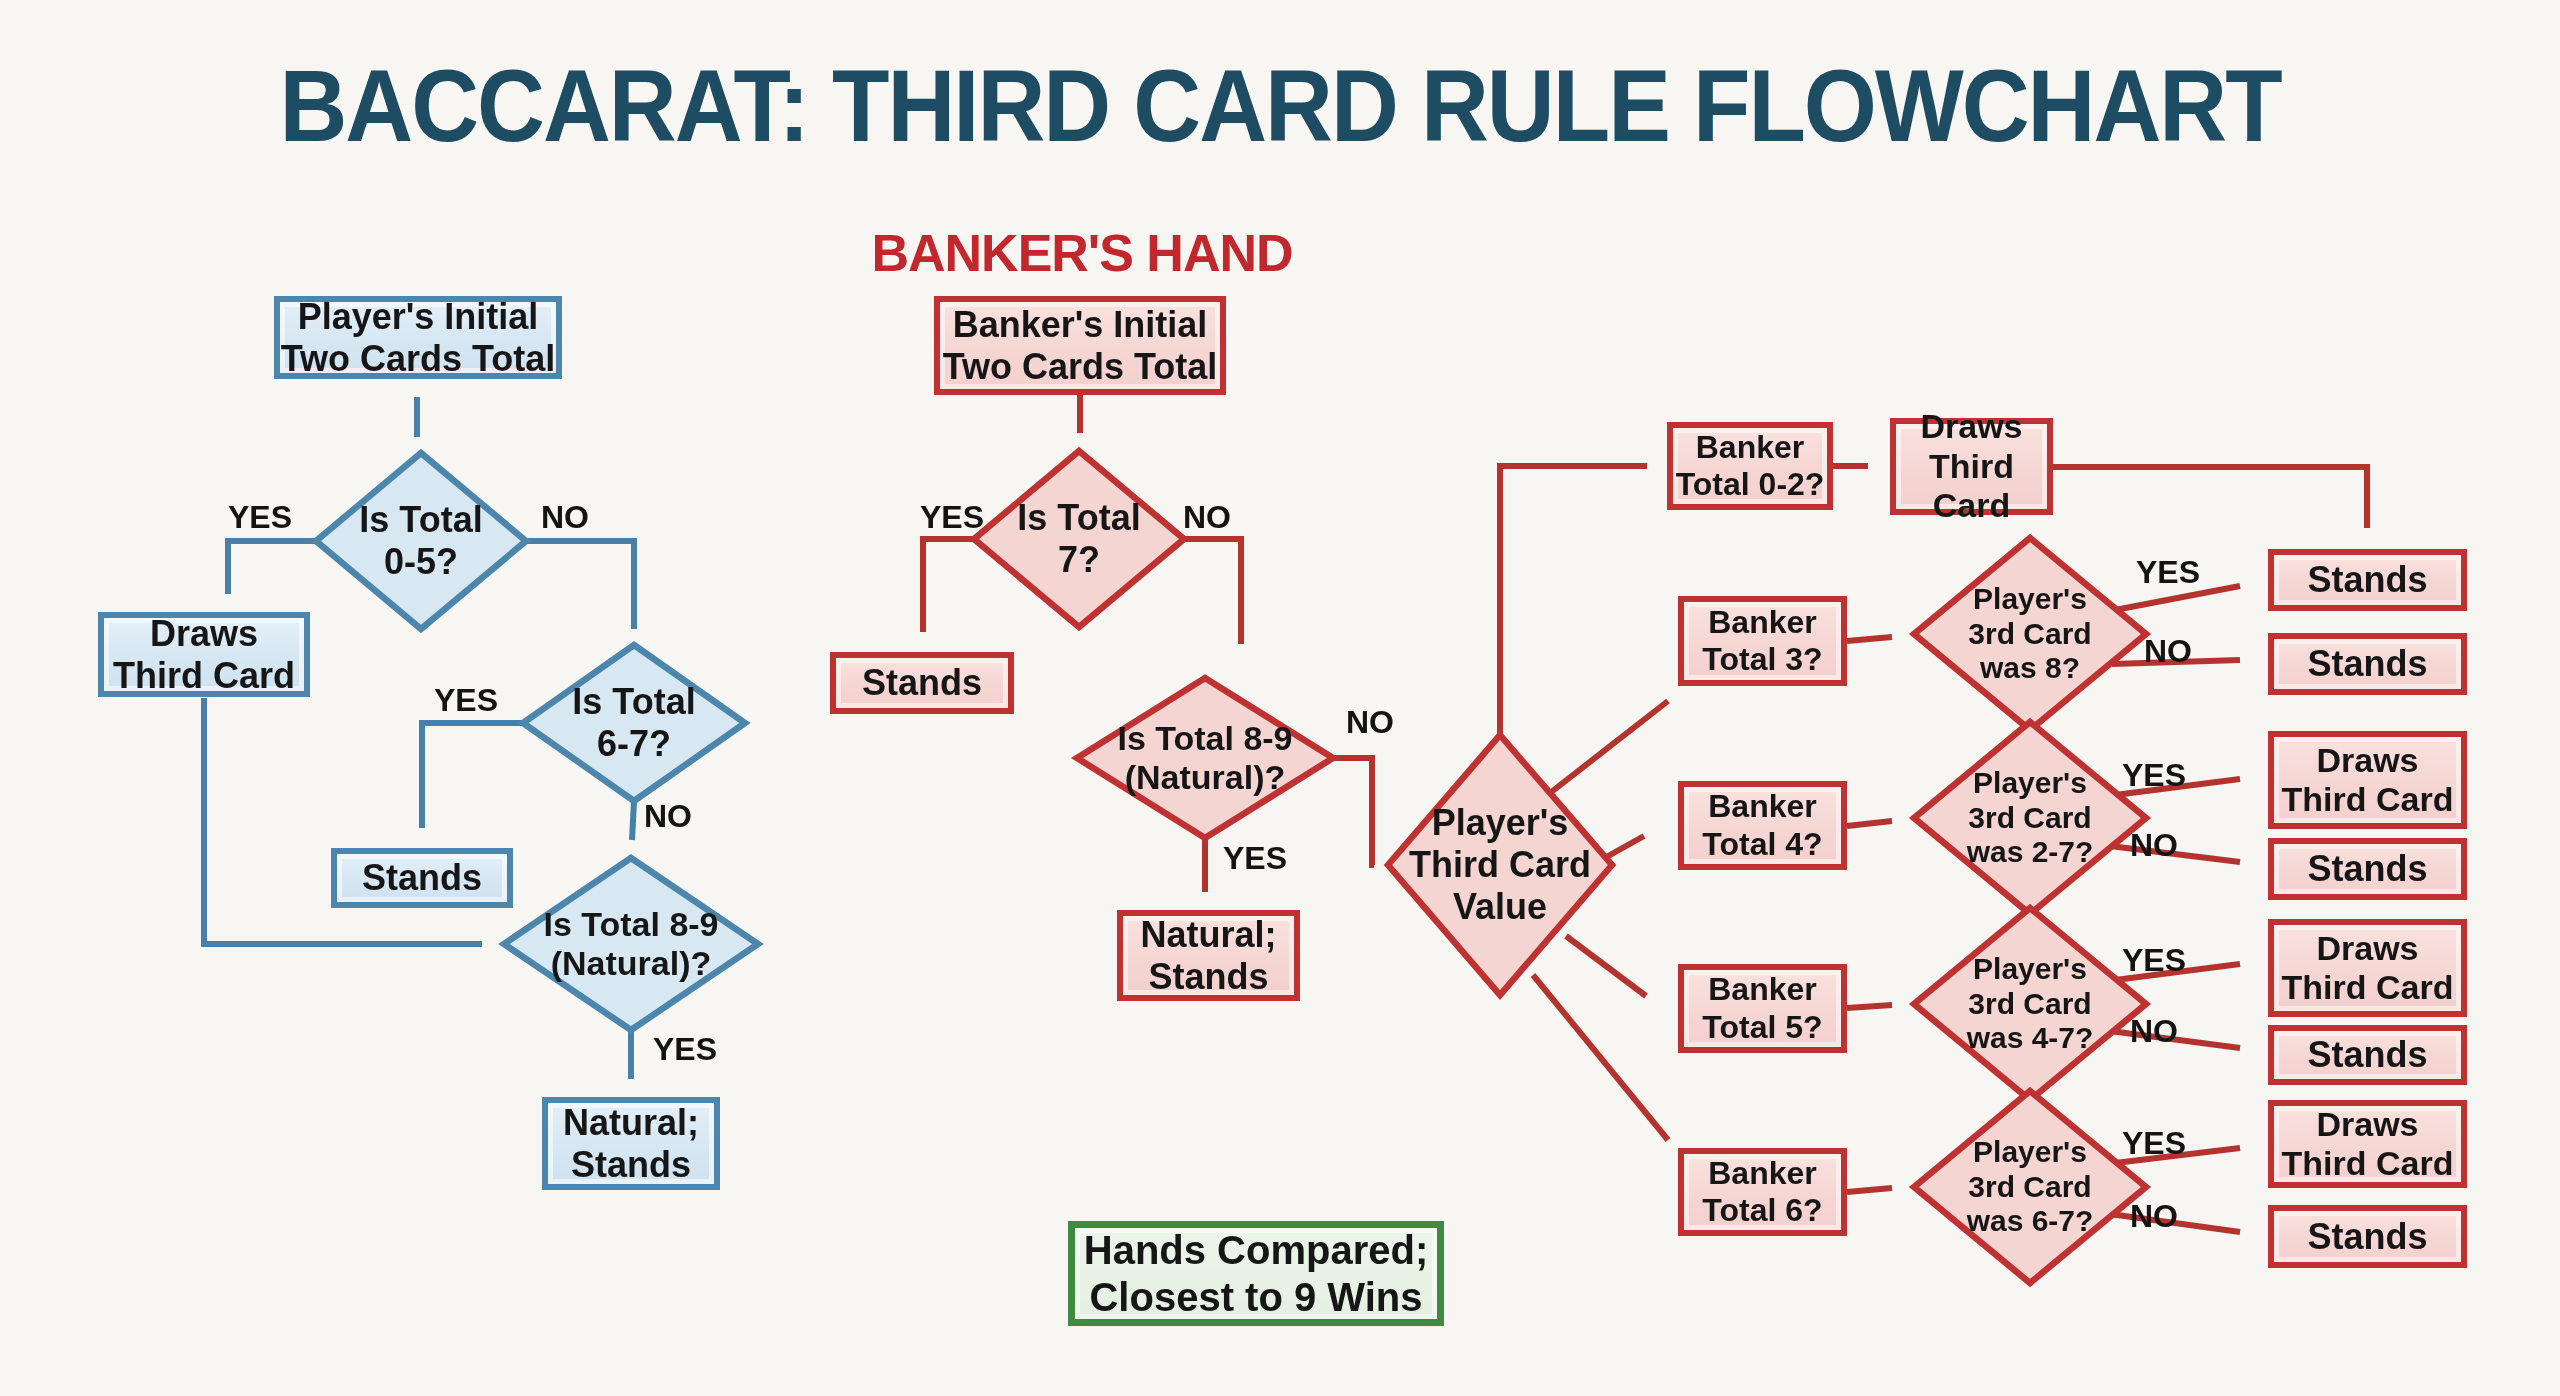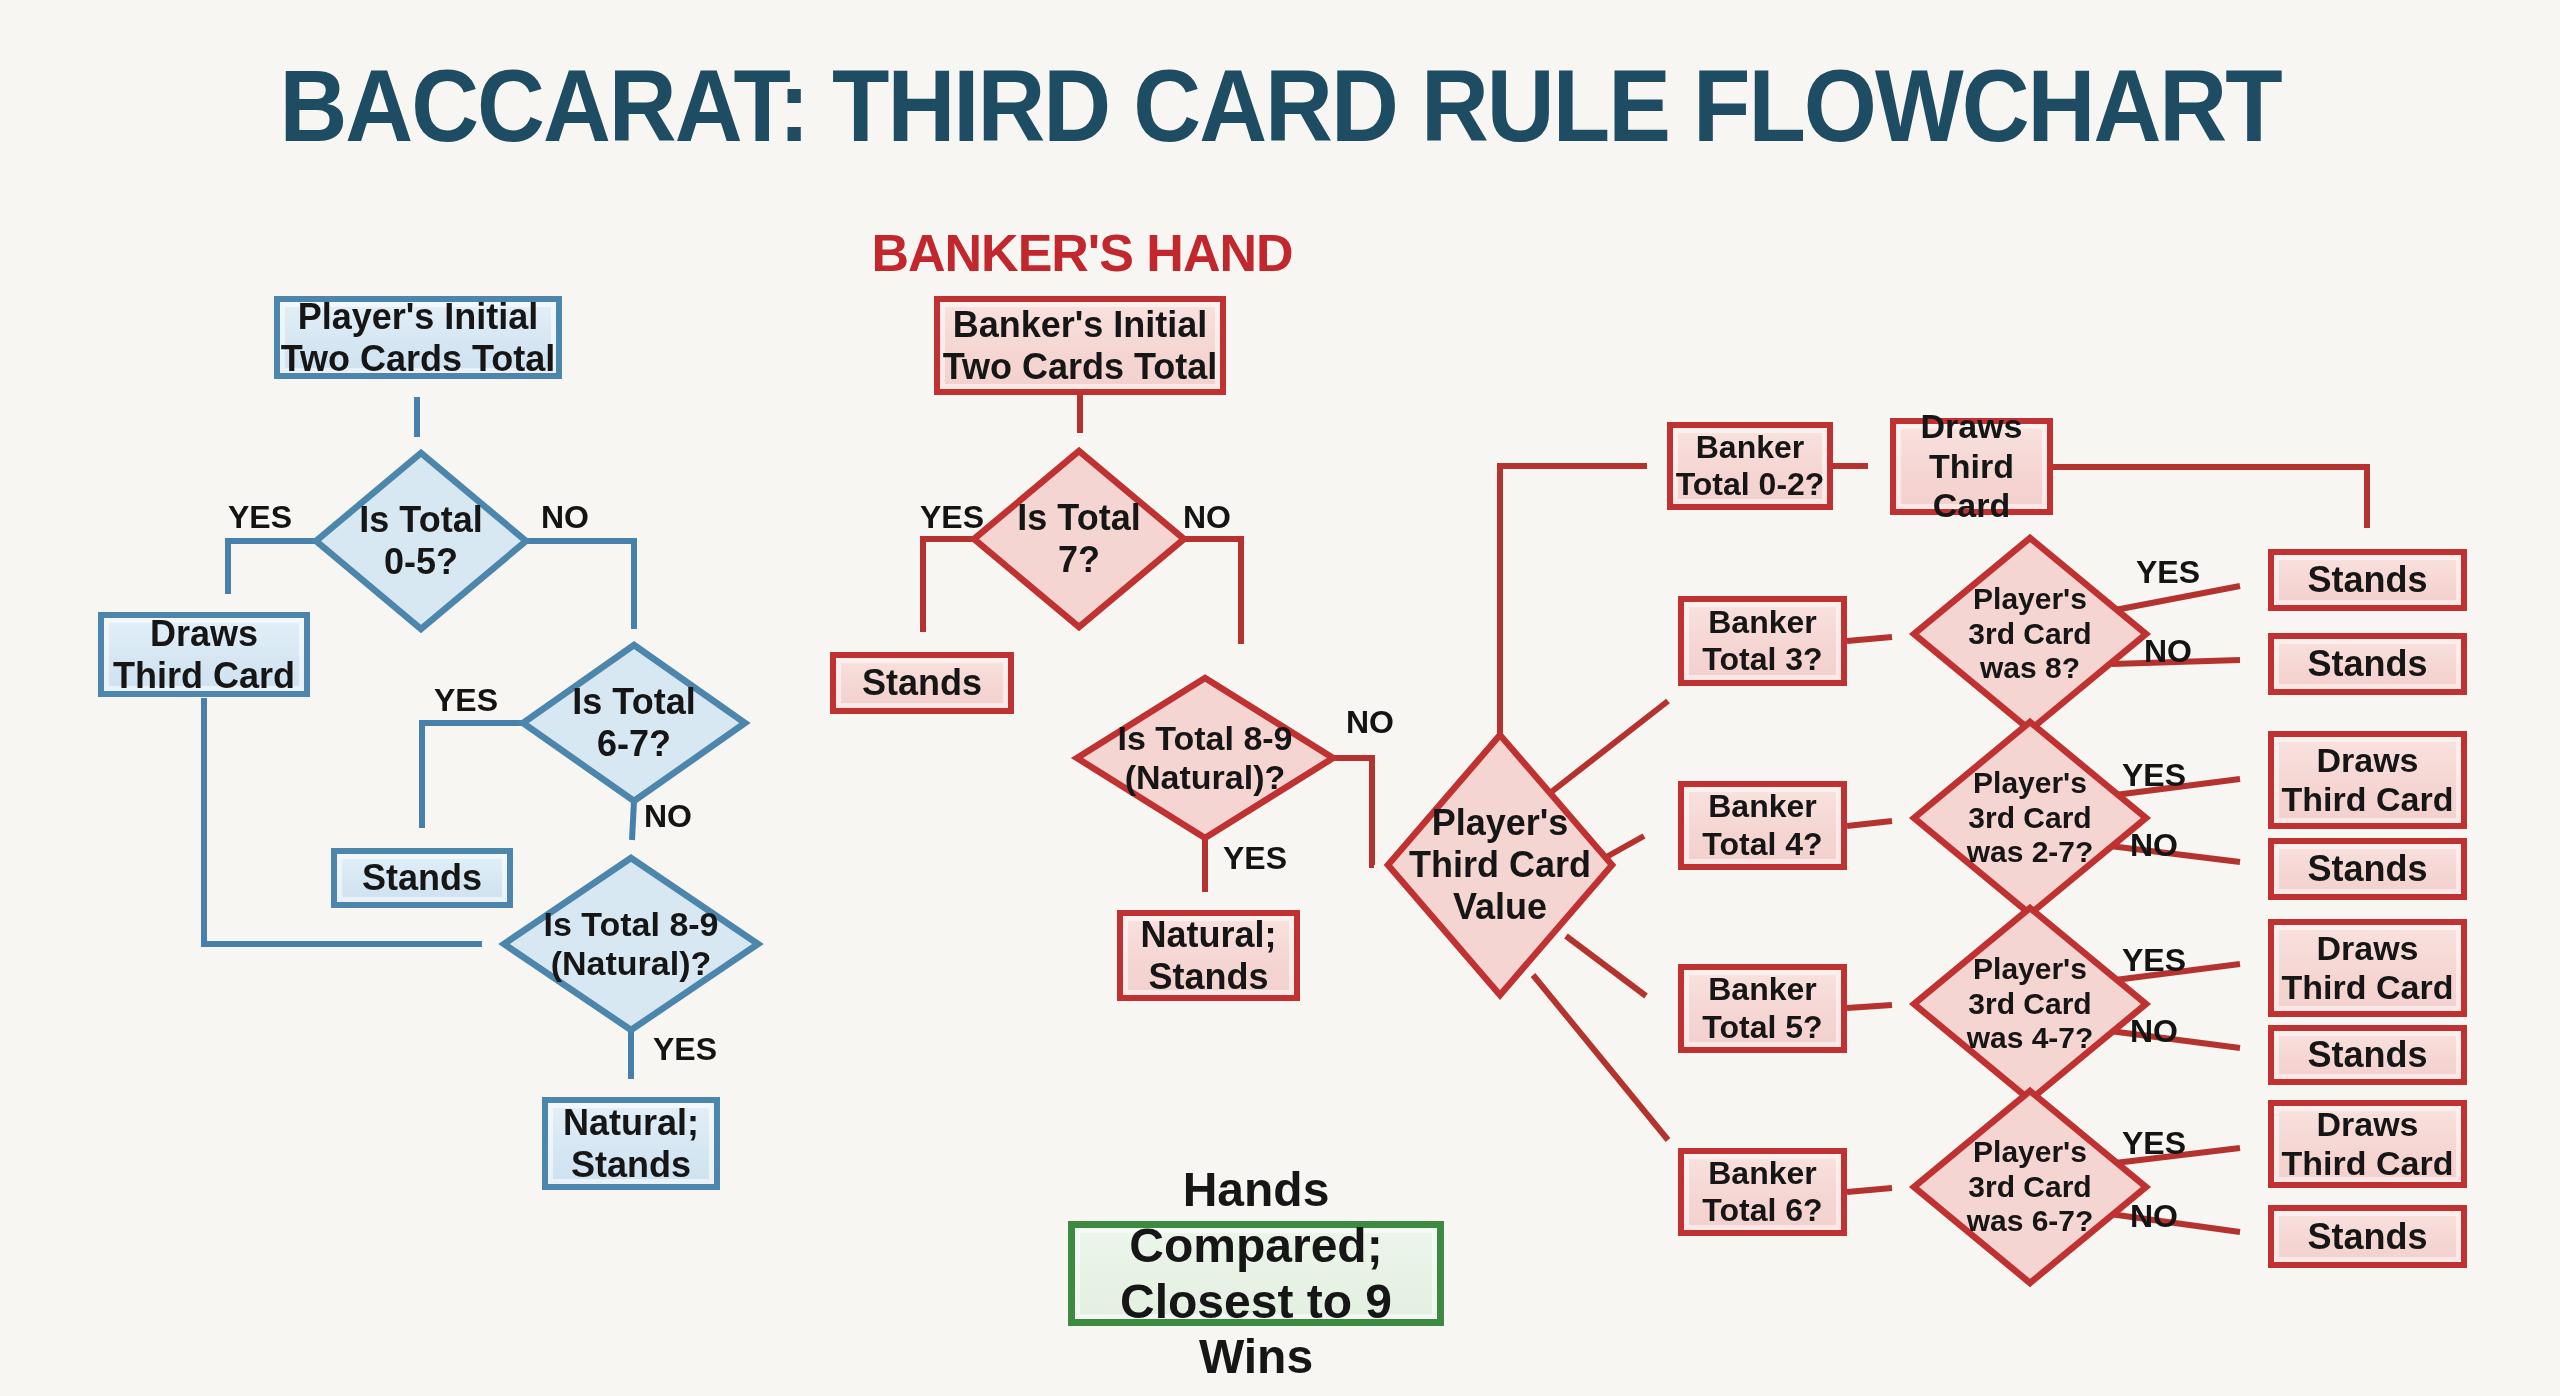--- a/index.html
+++ b/index.html
@@ -50,21 +50,21 @@
   .diamond polygon{vector-effect:non-scaling-stroke;stroke-width:6.5px;stroke-linejoin:miter;}
   .diamond.blue polygon{fill:#d8e8f3;stroke:#4d86ac;}
   .diamond.red polygon{fill:#f5d5d2;stroke:#bf3231;}
   .diamond .t{position:relative;z-index:1;}
   .diamond{display:flex;align-items:center;justify-content:center;}
 
   .t{
     white-space:pre-line;text-align:center;font-weight:bold;
     line-height:1.16;color:#161616;
   }
-  .fs36{font-size:36px;} .fs34{font-size:34px;} .fs32{font-size:32px;} .fs30{font-size:30px;} .fs40{font-size:48px;}
+  .fs36{font-size:36px;} .fs34{font-size:34px;} .fs32{font-size:32px;} .fs30{font-size:30px;} .fs40{font-size:40px;}
 
   .lbl{
     position:absolute;transform:translate(-50%,-50%);
     font-size:32px;font-weight:800;color:#141414;white-space:nowrap;
   }
   .note{
     position:absolute;transform:translate(-50%,-50%);
     font-size:35px;font-weight:bold;text-align:center;white-space:pre-line;
     line-height:1.18;color:#111;
   }

